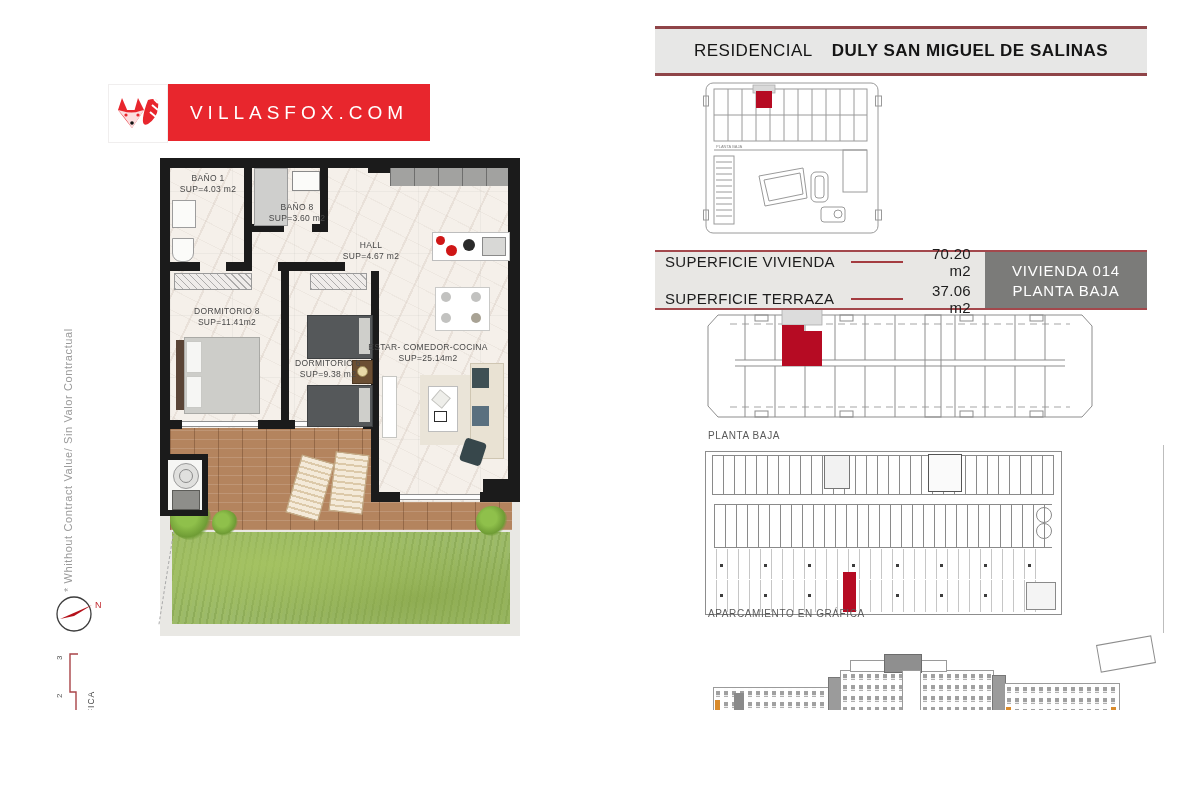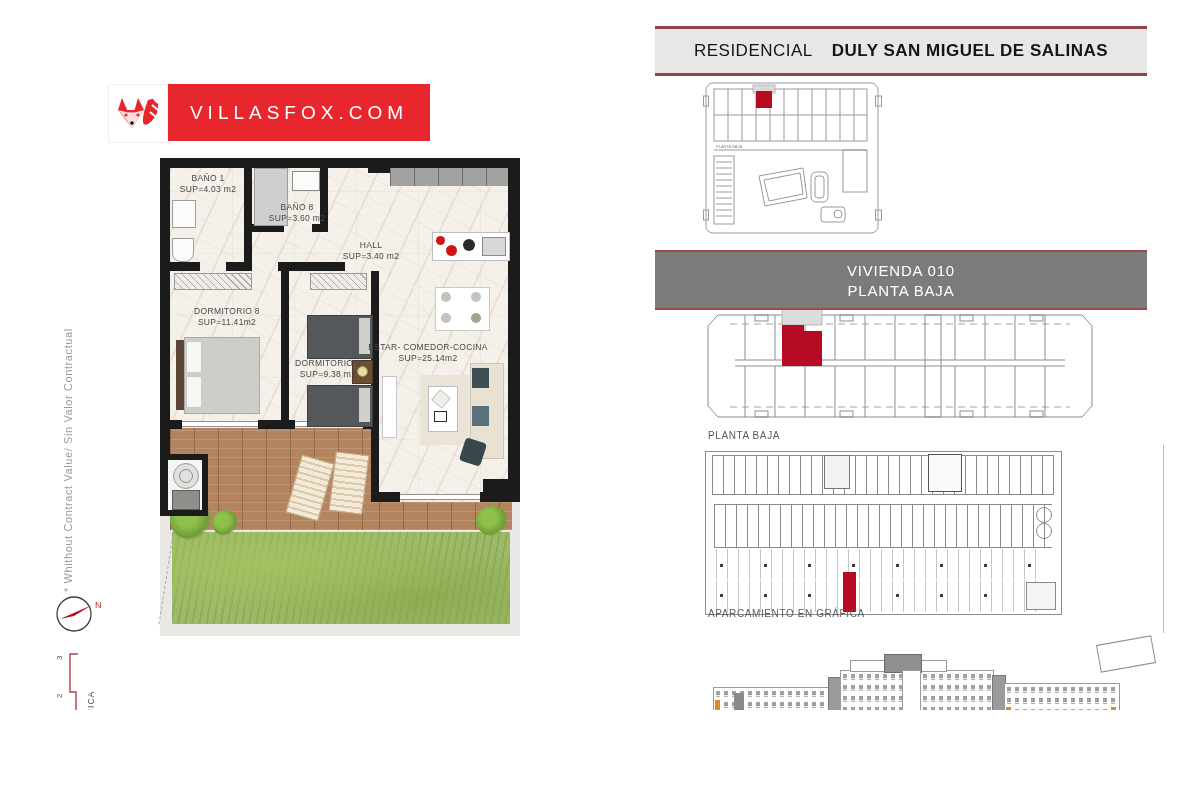--- a/index.html
+++ b/index.html
@@ -184,22 +184,34 @@
     <div class="abs" style="left:304px;top:30px;width:12px;height:87px;background:#9b9b9b;border:1px solid #777;"></div>
     <div class="elev-block" style="left:316px;top:38px;width:114px;height:79px;"></div>
     <div class="abs" style="left:318px;top:62px;width:5px;height:55px;background:#d98a2b;"></div>
     <div class="abs" style="left:423px;top:62px;width:5px;height:55px;background:#d98a2b;"></div>
     <div class="abs" style="left:256px;top:103px;width:42px;height:14px;background:#b60b23;"></div>
     <div class="abs" style="left:0;top:117px;width:452px;height:2px;background:#4d4d4d;"></div>
   </div>
   <div class="abs" style="left:1098px;top:640px;width:54px;height:26px;border:1px solid #8d8d8d;transform:rotate(-10deg);"></div>
 
   <div id="info" class="abs">
+    <div class="left">
+      <div class="row">
+        <span class="lbl">SUPERFICIE VIVIENDA</span>
+        <span class="line"></span>
+        <span class="val">70.20 m2</span>
+      </div>
+      <div class="row">
+        <span class="lbl">SUPERFICIE TERRAZA</span>
+        <span class="line"></span>
+        <span class="val">37.06 m2</span>
+      </div>
+    </div>
     <div class="unitbox">
-      <span>VIVIENDA 010</span>
+      <span>VIVIENDA 014</span>
       <span>PLANTA BAJA</span>
     </div>
   </div>
 
   <div id="plan" class="abs">
     <div class="abs pavement"></div>
     <div class="abs marble"></div>
 
     <div class="abs deck" style="left:10px;top:270px;width:209px;height:102px;"></div>
     <div class="abs deck" style="left:219px;top:344px;width:133px;height:28px;"></div>
@@ -288,21 +300,21 @@
     <div class="room-label" style="left:48px;top:15px;">
       <div>BAÑO 1</div>
       <div>SUP=4.03 m2</div>
     </div>
     <div class="room-label" style="left:137px;top:44px;">
       <div>BAÑO 8</div>
       <div>SUP=3.60 m2</div>
     </div>
     <div class="room-label" style="left:186px;top:82px;margin-left:25px;">
       <div>HALL</div>
-      <div>SUP=3.40 m2</div>
+      <div>SUP=4.67 m2</div>
     </div>
     <div class="room-label" style="left:67px;top:148px;">
       <div>DORMITORIO 8</div>
       <div>SUP=11.41m2</div>
     </div>
     <div class="room-label" style="left:168px;top:200px;">
       <div>DORMITORIO 6</div>
       <div>SUP=9.38 m2</div>
     </div>
     <div class="room-label" style="left:268px;top:184px;">

